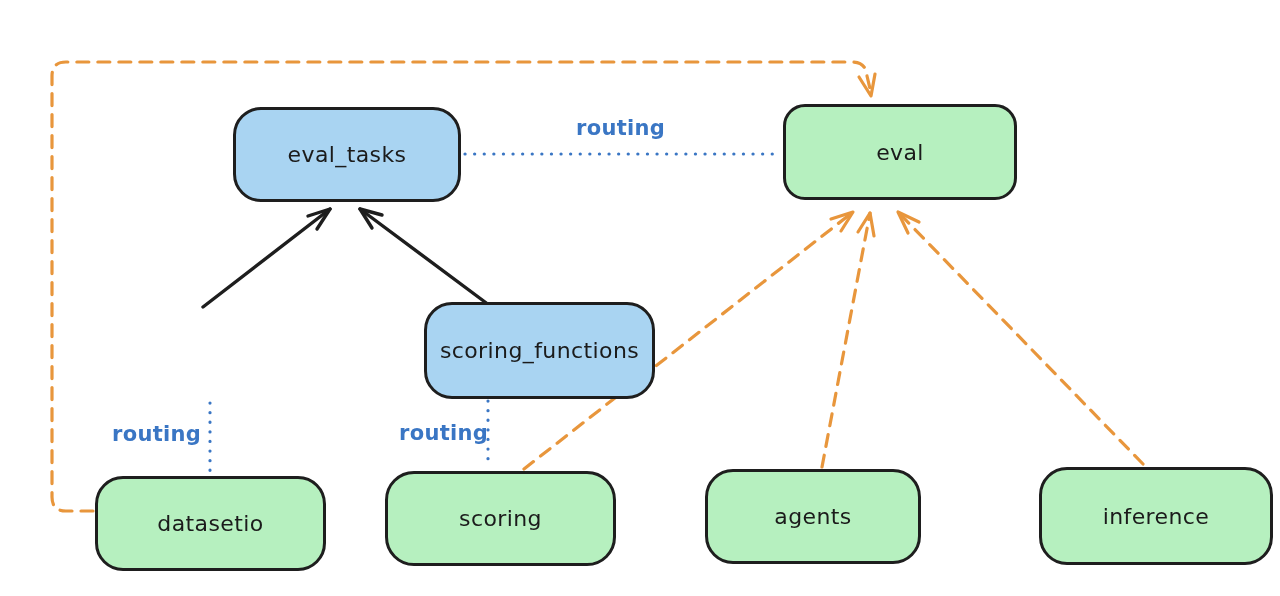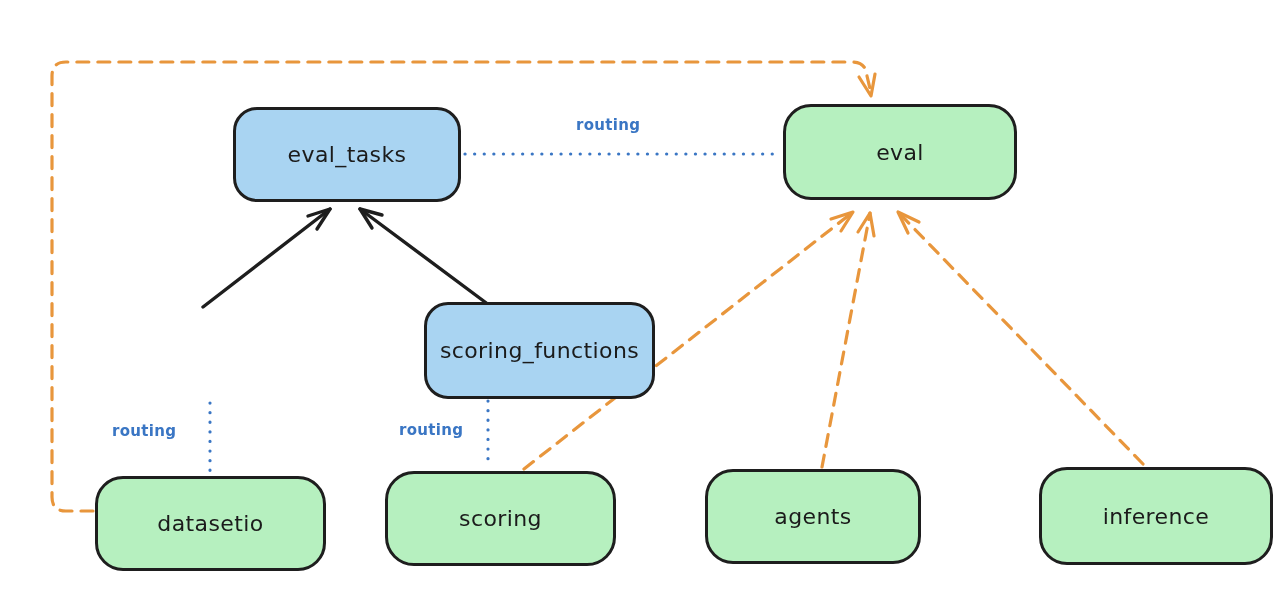--- a/index.html
+++ b/index.html
@@ -28,36 +28,36 @@
     align-items: center;
     justify-content: center;
     box-sizing: border-box;
     border: 3px solid #1e1e1e;
     border-radius: 28px;
     font-size: 22px;
     color: #1b1b1b;
     letter-spacing: 0.4px;
     text-align: center;
   }
-  .node.api { background: #a9d4f2; border-radius: 24px; }
+  .node.api { background: #a9d4f2; }
   .node.provider { background: #b6f0bf; }
 
   .node-eval-tasks        { left: 233px; top: 107px; width: 228px; height: 95px; }
-  .node-eval              { left: 783px; top: 104px; width: 234px; height: 96px; }
+  .node-eval              { left: 783px; top: 104px; width: 234px; height: 96px; border-radius: 22px; }
   .node-datasets          { left: 95px;  top: 303px; width: 230px; height: 97px; }
   .node-scoring-functions { left: 380px; top: 302px; width: 231px; height: 97px; margin-left: 44px; }
   .node-datasetio         { left: 95px;  top: 476px; width: 231px; height: 95px; }
   .node-scoring           { left: 385px; top: 471px; width: 231px; height: 95px; border-radius: 29px; }
   .node-agents            { left: 705px; top: 469px; width: 216px; height: 95px; }
   .node-inference         { left: 1023px; top: 467px; width: 234px; height: 98px; margin-left: 16px; }
 
   .edge-label {
     position: absolute;
     color: #3a76c4;
-    font-size: 15px;
+    font-size: 21px;
     font-weight: 600;
     letter-spacing: 0.3px;
   }
   .edge-label-1 { left: 576px; top: 116px; }
   .edge-label-2 { left: 112px; top: 422px; }
   .edge-label-3 { left: 399px; top: 421px; }
 </style>
 </head>
 <body>
 

